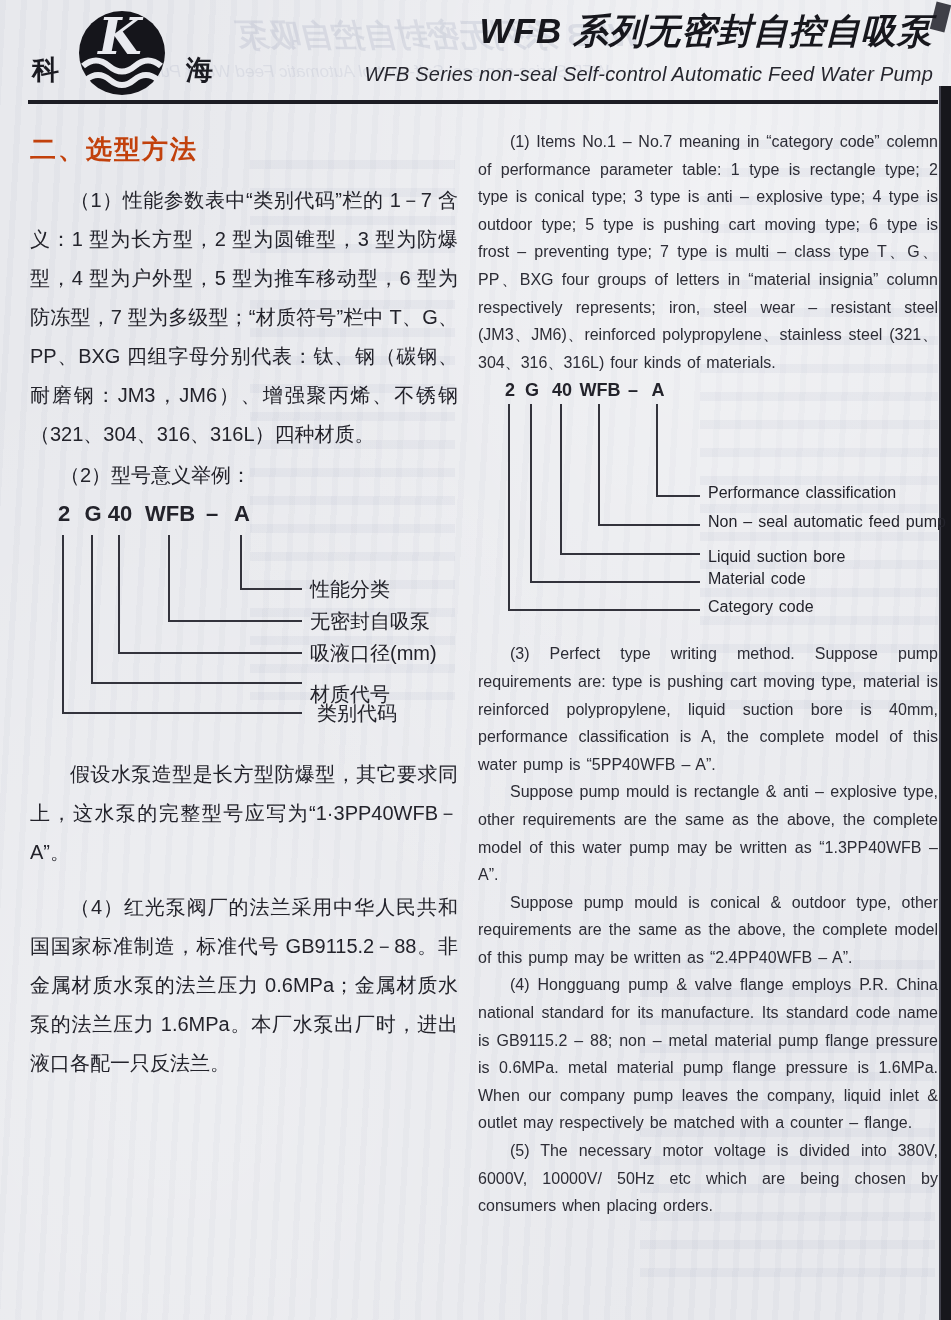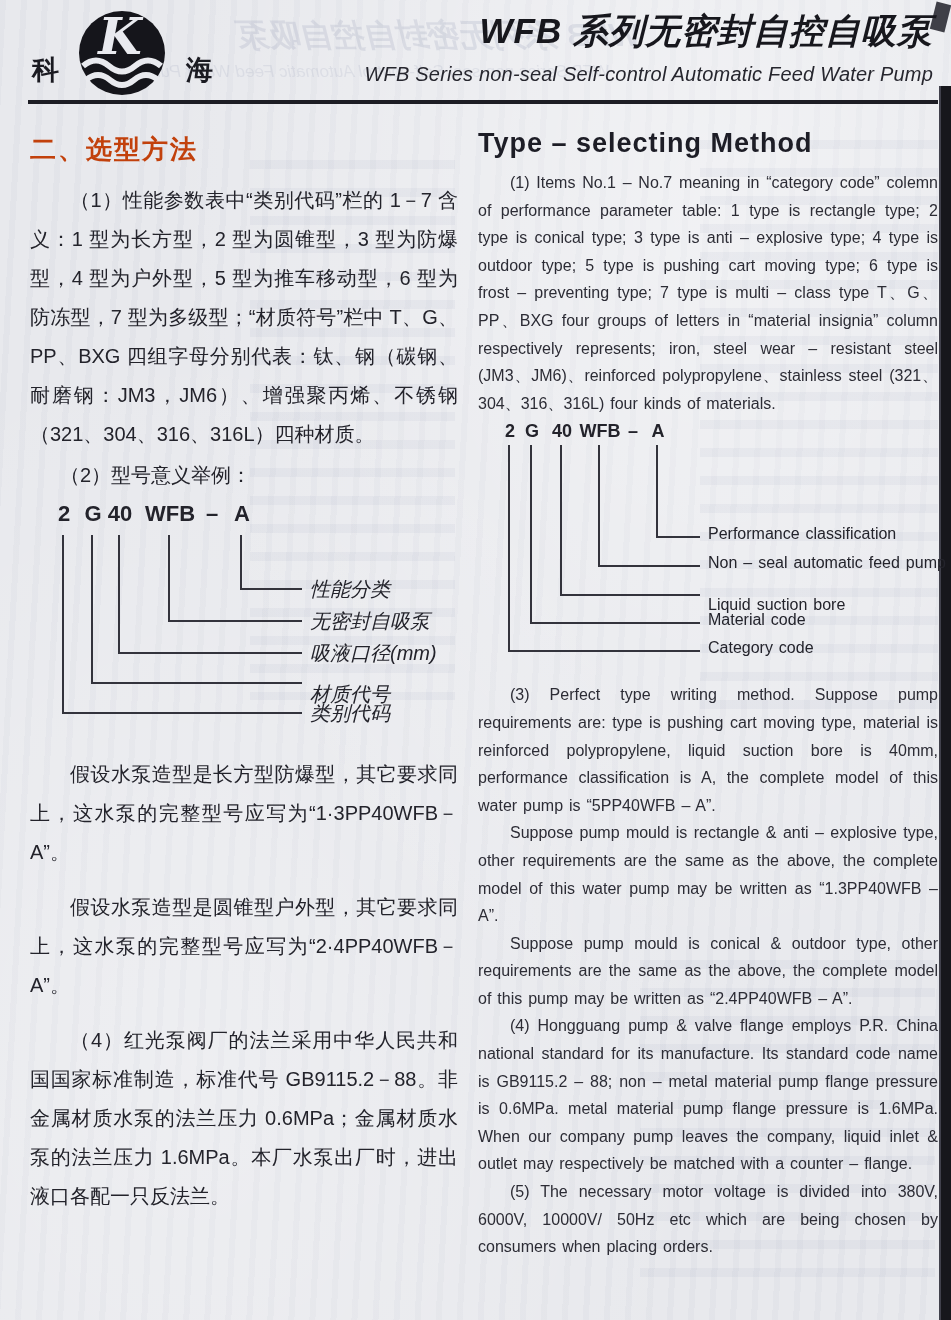--- a/index.html
+++ b/index.html
@@ -52,40 +52,40 @@
   .sp-top{margin-top:16px;}
   
   .diagram{position:relative;}
   .dz{height:238px;margin:6px 0 12px;}
   .de{height:252px;margin:4px 0 8px;}
   .cp{position:absolute;top:0;transform:translateX(-50%);font-weight:600;color:#23232b;}
   .dz .cp{font-size:22px;} .de .cp{font-size:18px;}
   .vl{position:absolute;width:2px;background:#33333c;}
   .hl{position:absolute;height:2px;background:#33333c;}
   .dlabel{position:absolute;white-space:nowrap;color:#23232b;}
-  .dz .dlabel{left:280px;font-size:20px;font-style:italic;}
+  .dz .dlabel{left:280px;font-size:20px;}
   .de .dlabel{left:230px;font-size:16px;word-spacing:1.5px;}
   
   .dz .c0{left:34px;} .dz .c1{left:63px;} .dz .c2{left:90px;} .dz .c3{left:140px;} .dz .c4{left:182px;} .dz .c5{left:212px;}
   .dz .v0{left:32px;top:34px;height:178px;} .dz .v1{left:61px;top:34px;height:148px;}
   .dz .v2{left:88px;top:34px;height:118px;} .dz .v3{left:138px;top:34px;height:86px;}
   .dz .v4{left:210px;top:34px;height:54px;}
   .dz .h0{top:87px;left:210px;width:62px;} .dz .h1{top:119px;left:138px;width:134px;}
   .dz .h2{top:151px;left:88px;width:184px;} .dz .h3{top:181px;left:61px;width:211px;}
   .dz .h4{top:211px;left:32px;width:240px;}
-  .dz .t0{top:75px;} .dz .t1{top:107px;} .dz .t2{top:139px;} .dz .t3{top:180px;} .dz .t4{top:199px;}
+  .dz .t0{top:75px;} .dz .t1{top:107px;} .dz .t2{top:139px;} .dz .t3{top:180px;} .dz .t4{top:199px;margin-left:7px;}
   
   .de .c0{left:32px;} .de .c1{left:54px;} .de .c2{left:84px;} .de .c3{left:122px;} .de .c4{left:155px;} .de .c5{left:180px;}
   .de .v0{left:30px;top:24px;height:206px;} .de .v1{left:52px;top:24px;height:178px;}
   .de .v2{left:82px;top:24px;height:150px;} .de .v3{left:120px;top:24px;height:121px;}
   .de .v4{left:178px;top:24px;height:92px;}
   .de .h0{top:115px;left:178px;width:44px;} .de .h1{top:144px;left:120px;width:102px;}
   .de .h2{top:173px;left:82px;width:140px;} .de .h3{top:201px;left:52px;width:170px;}
   .de .h4{top:229px;left:30px;width:192px;}
-  .de .t0{top:104px;} .de .t1{top:133px;} .de .t2{top:175px;} .de .t3{top:190px;} .de .t4{top:218px;}
+  .de .t0{top:104px;} .de .t1{top:133px;} .de .t2{top:168px;} .de .t3{top:190px;} .de .t4{top:218px;}
 </style>
 </head>
 <body>
 
 <div class="page">
 
   <div class="ghost-zh">WFB 系列无密封自控自吸泵</div>
   <div class="ghost-en">WFB Series non-seal Self-control Automatic Feed Water Pump</div>
   <div class="ghost-stripes gs1"></div>
   <div class="ghost-stripes gs2"></div>
@@ -135,27 +135,25 @@
       <i class="hl h2"></i>
       <i class="hl h3"></i>
       <i class="hl h4"></i>
       <span class="dlabel t0">性能分类</span>
       <span class="dlabel t1">无密封自吸泵</span>
       <span class="dlabel t2">吸液口径(mm)</span>
       <span class="dlabel t3">材质代号</span>
       <span class="dlabel t4">类别代码</span>
     </div>
     <p class="zh-text ind2 sp-top">假设水泵造型是长方型防爆型，其它要求同上，这水泵的完整型号应写为“1·3PP40WFB－A”。</p>
-    <p class="zh-text ind2 sp-top">假设水泵造型是圆锥型户外型，其它要求同上，这水泵的完整型号应写为“2·4PP40WFB－A”。</p>
     <p class="zh-text ind2 sp-top">（4）红光泵阀厂的法兰采用中华人民共和国国家标准制造，标准代号 GB9115.2－88。非金属材质水泵的法兰压力 0.6MPa；金属材质水泵的法兰压力 1.6MPa。本厂水泵出厂时，进出液口各配一只反法兰。</p>
 
   </section>
 
   <section class="col col-right">
-    <h2 class="en-head">Type – selecting Method</h2>
     <p class="en-text ind2">(1) Items No.1 – No.7 meaning in “category code” colemn of performance parameter table: 1 type is rectangle type; 2 type is conical type; 3 type is anti – explosive type; 4 type is outdoor type; 5 type is pushing cart moving type; 6 type is frost – preventing type; 7 type is multi – class type T、G、PP、BXG four groups of letters in “material insignia” column respectively represents; iron, steel wear – resistant steel (JM3、JM6)、reinforced polypropylene、stainless steel (321、304、316、316L) four kinds of materials.</p>
     <div class="diagram de">
       <span class="cp c0">2</span>
       <span class="cp c1">G</span>
       <span class="cp c2">40</span>
       <span class="cp c3">WFB</span>
       <span class="cp c4">–</span>
       <span class="cp c5">A</span>
       <i class="vl v0"></i>
       <i class="vl v1"></i>

